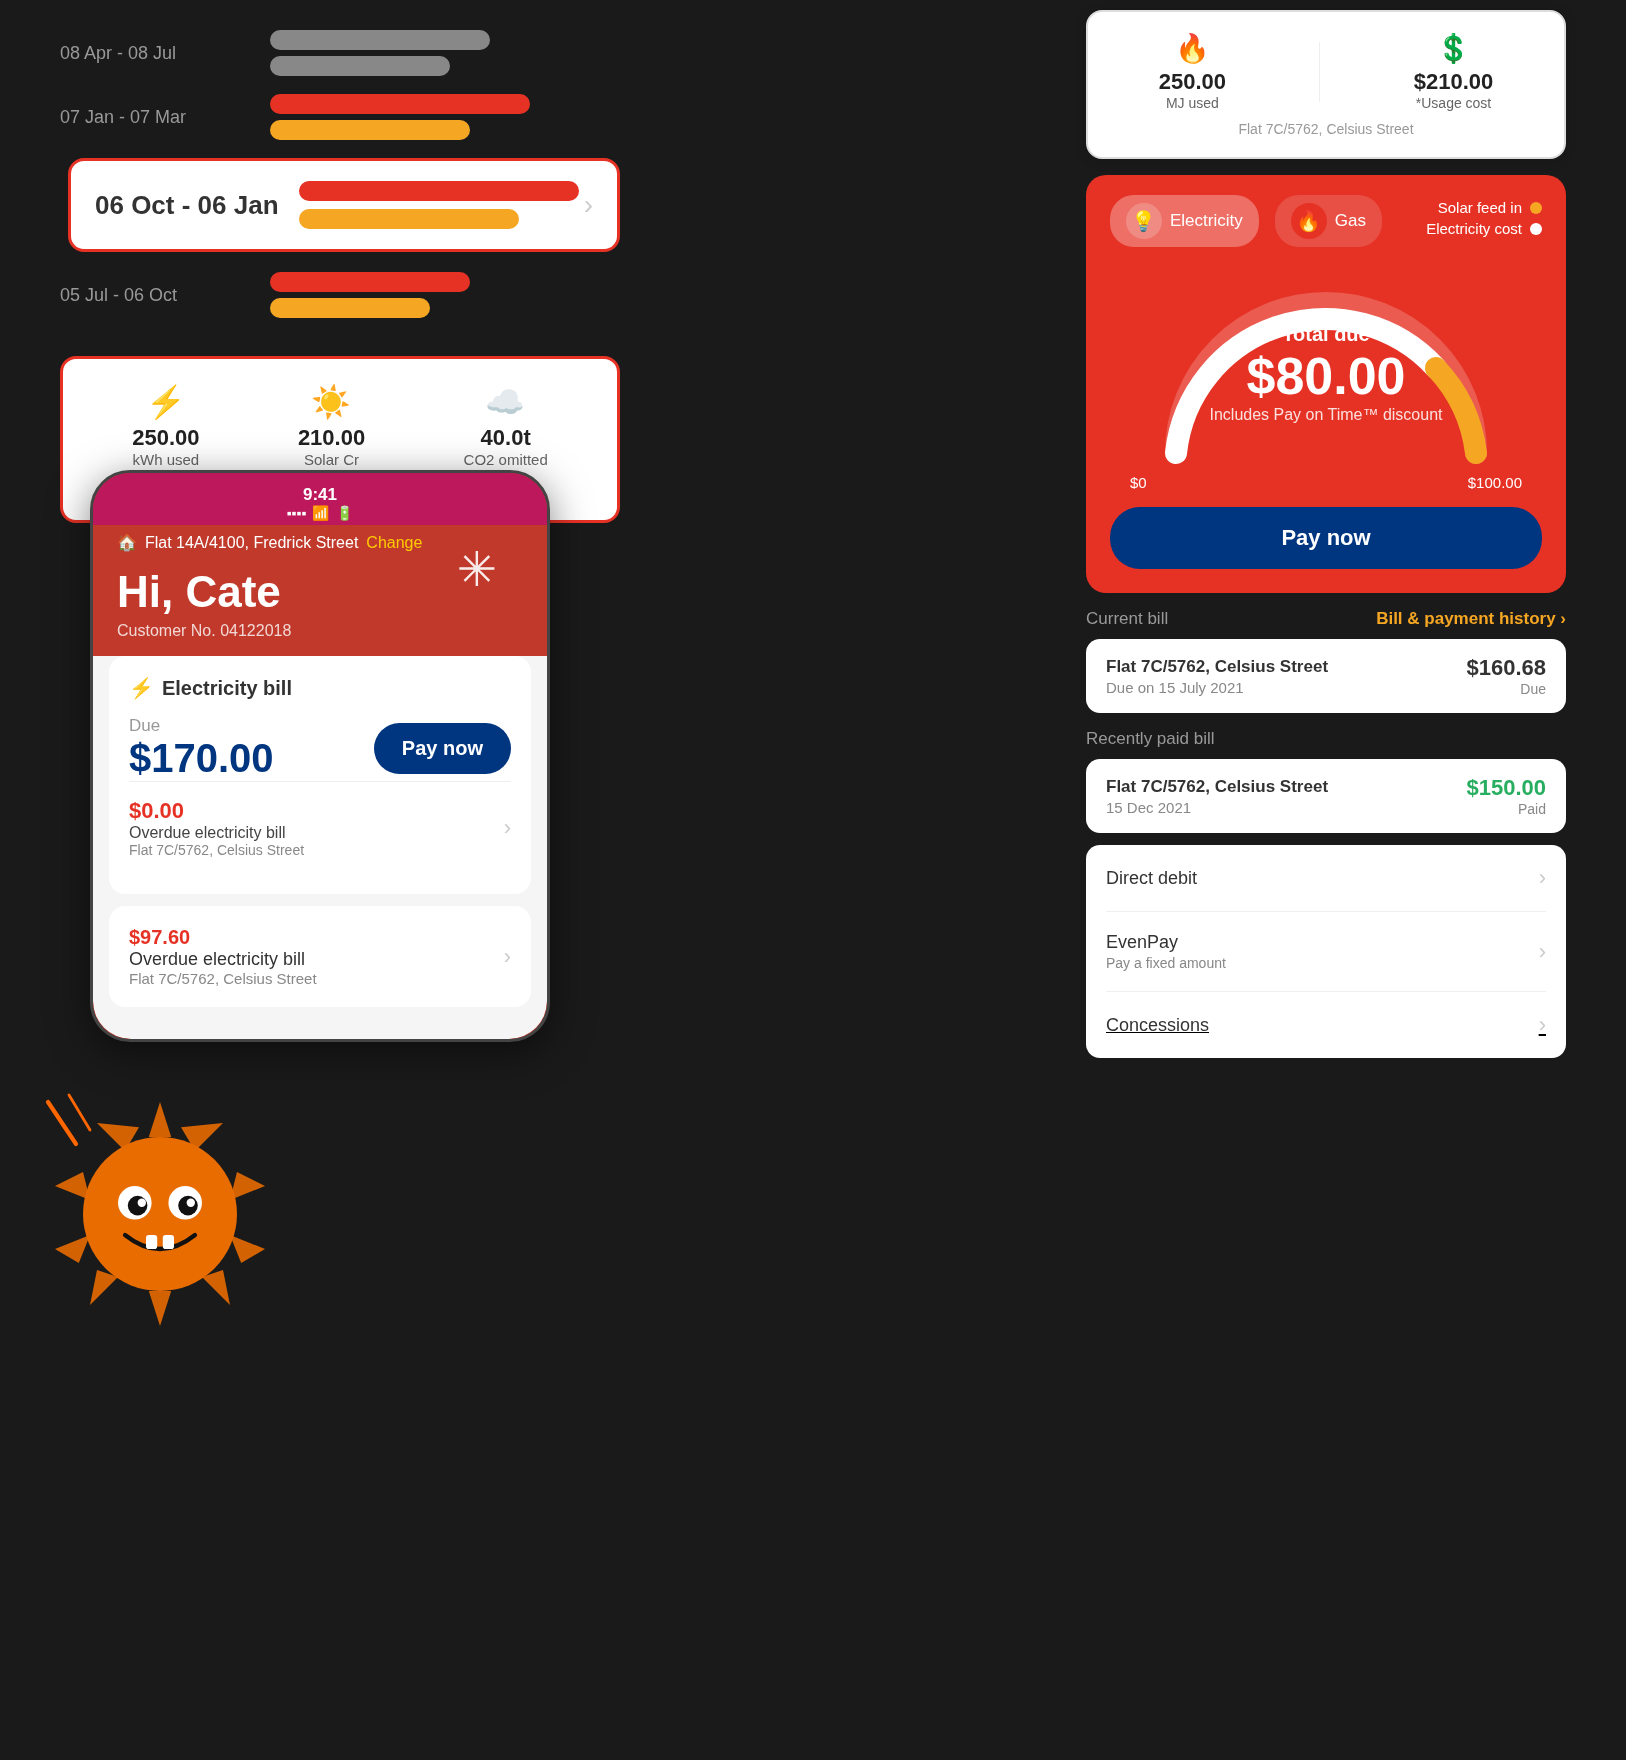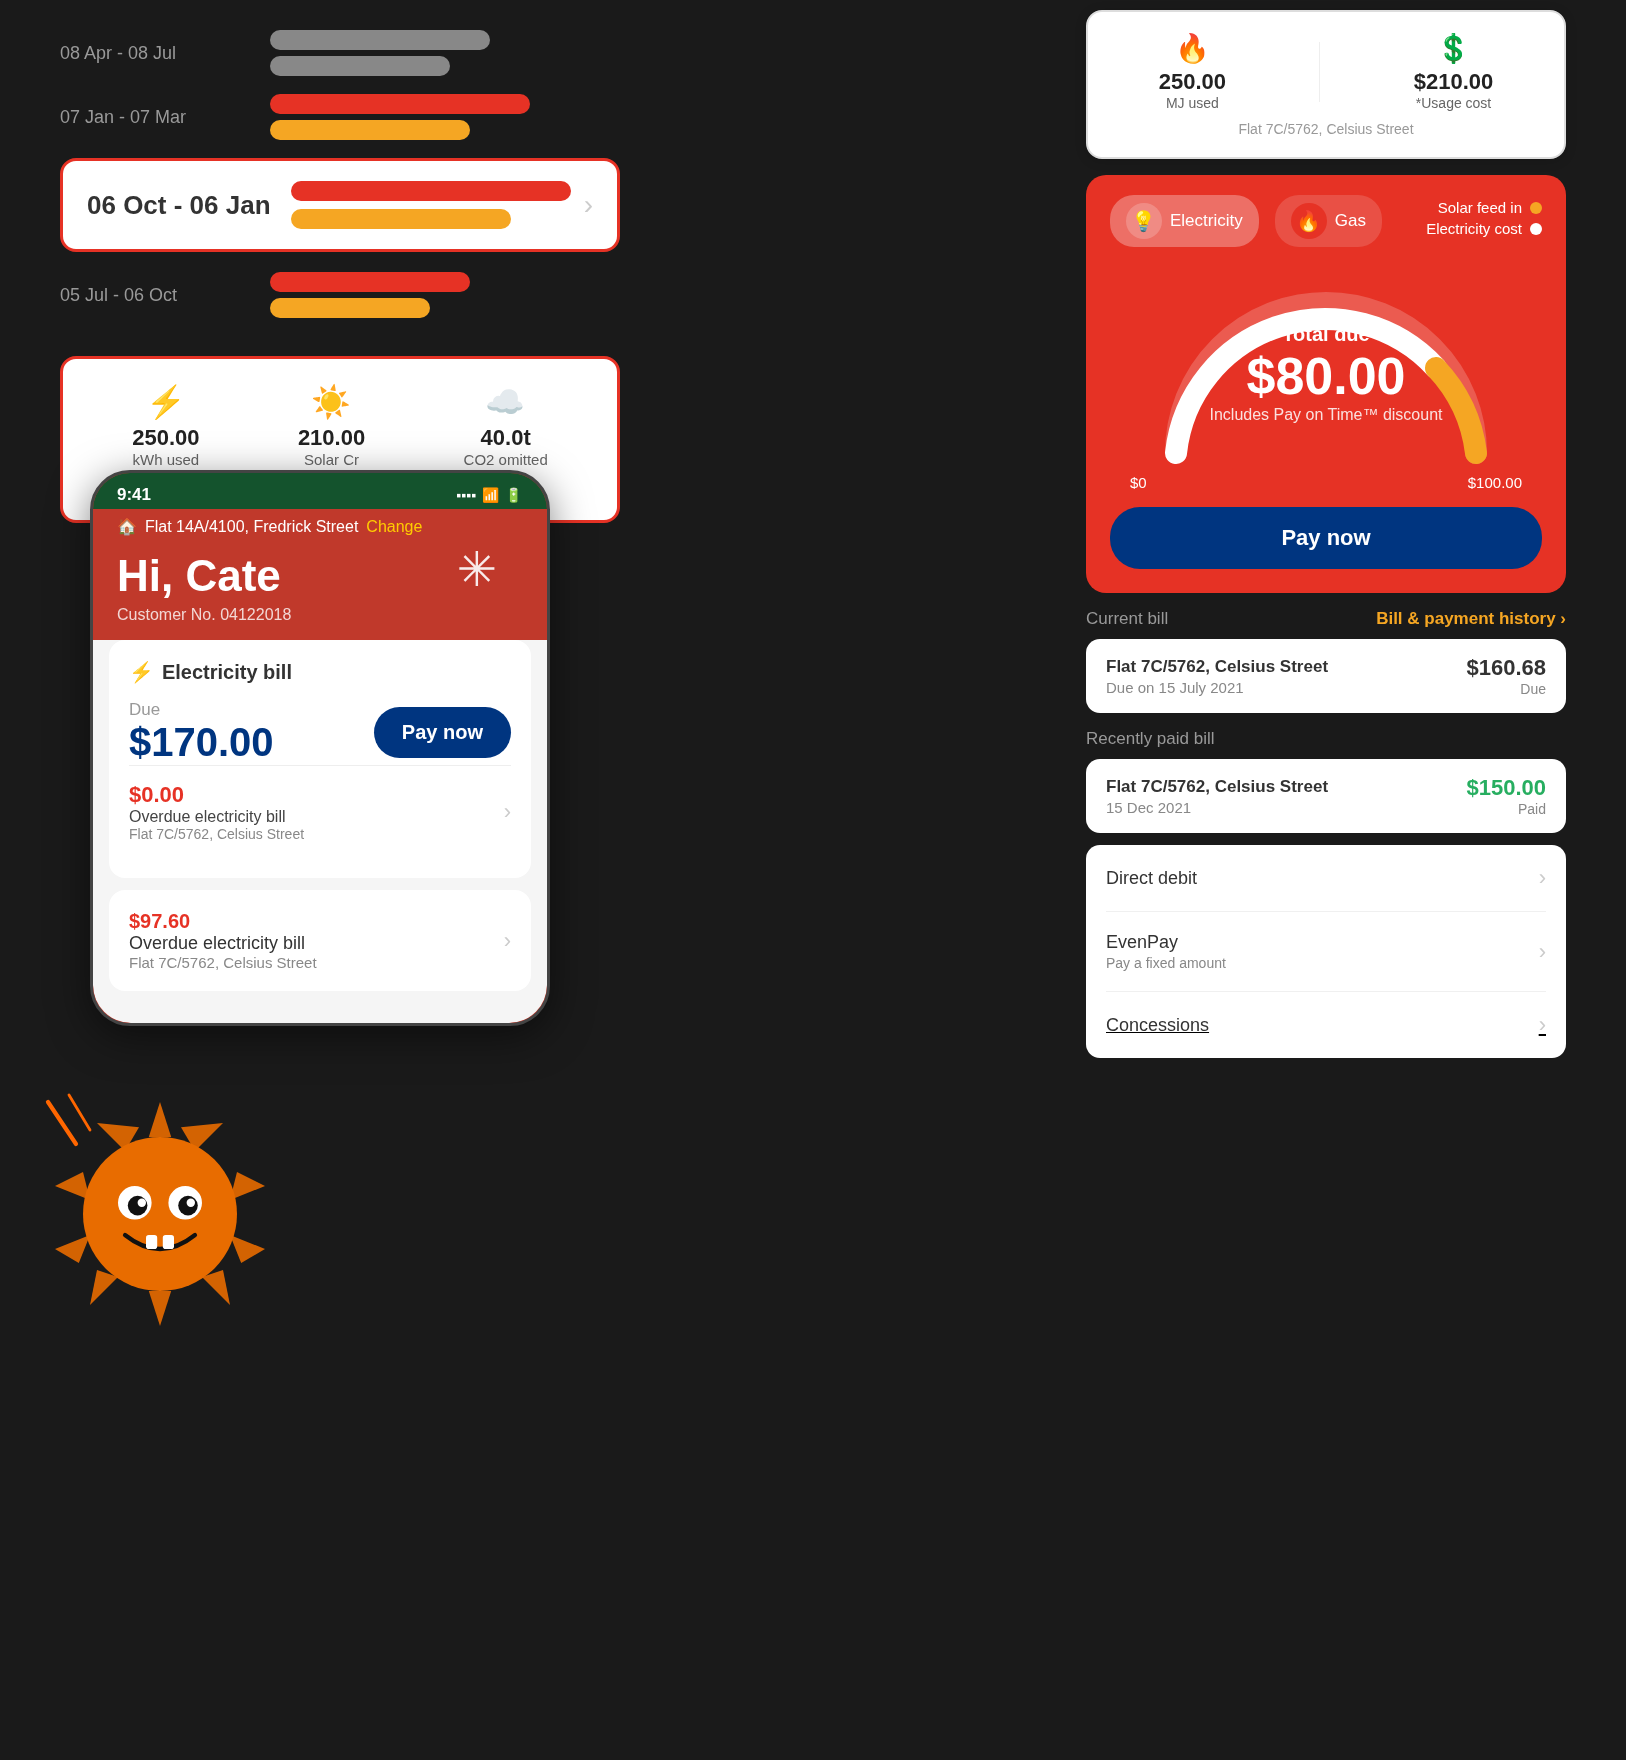--- a/index.html
+++ b/index.html
@@ -51,21 +51,21 @@
     .bar-yellow { background: #f5a623; }
 
     
     .period-card {
       background: white;
       border-radius: 16px;
       padding: 20px 24px;
       display: flex;
       align-items: center;
       justify-content: space-between;
-      margin: 10px 0 20px 0;
+      margin: 10px 0 20px 8px;
       border: 3px solid #e63225;
     }
     .period-card .period-label {
       font-size: 26px;
       font-weight: 600;
       color: #333;
       margin-right: 20px;
     }
     .period-bars {
       display: flex;
@@ -122,28 +122,29 @@
       top: 470px;
       width: 460px;
       background: #c0392b;
       border-radius: 40px;
       overflow: hidden;
       border: 3px solid #444;
       box-shadow: 0 10px 40px rgba(0,0,0,0.5);
     }
 
     .phone-status-bar {
-      background: #14532d;
+      background: #be185d;
       padding: 12px 24px 4px;
       display: flex;
       justify-content: space-between;
       align-items: center;
       color: white;
       font-size: 17px;
       font-weight: 600;
+      flex-direction: column;
     }
     .status-icons {
       display: flex;
       gap: 6px;
       align-items: center;
       font-size: 14px;
     }
 
     .phone-header {
       background: #c0392b;

